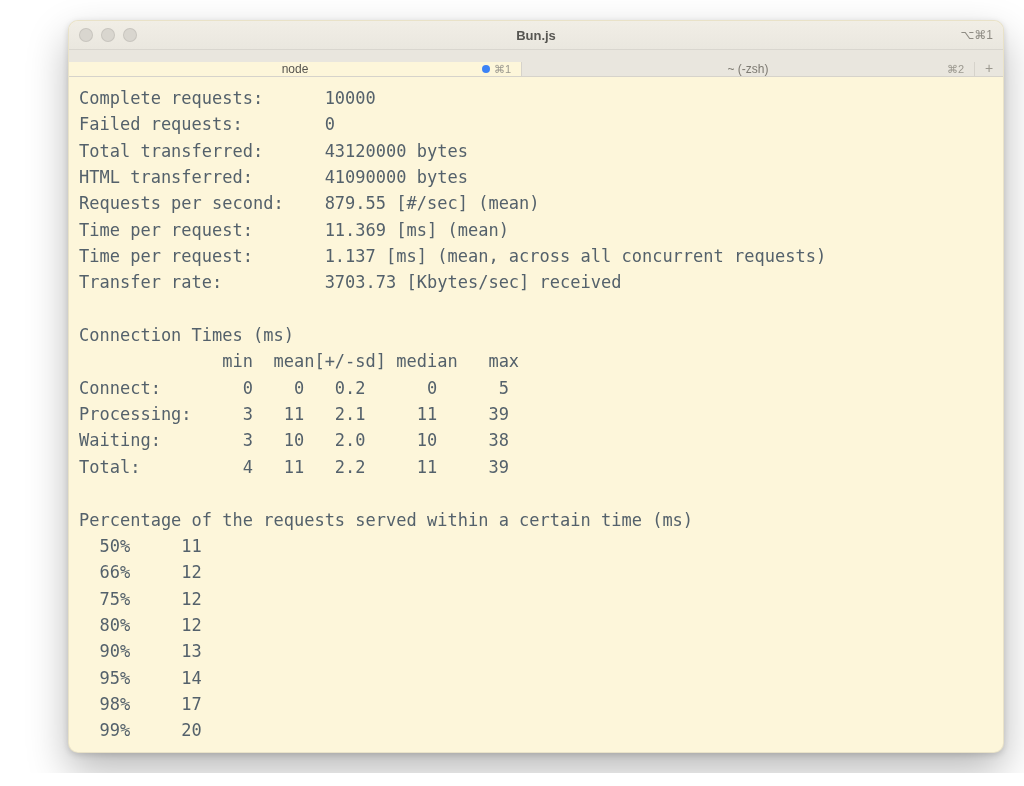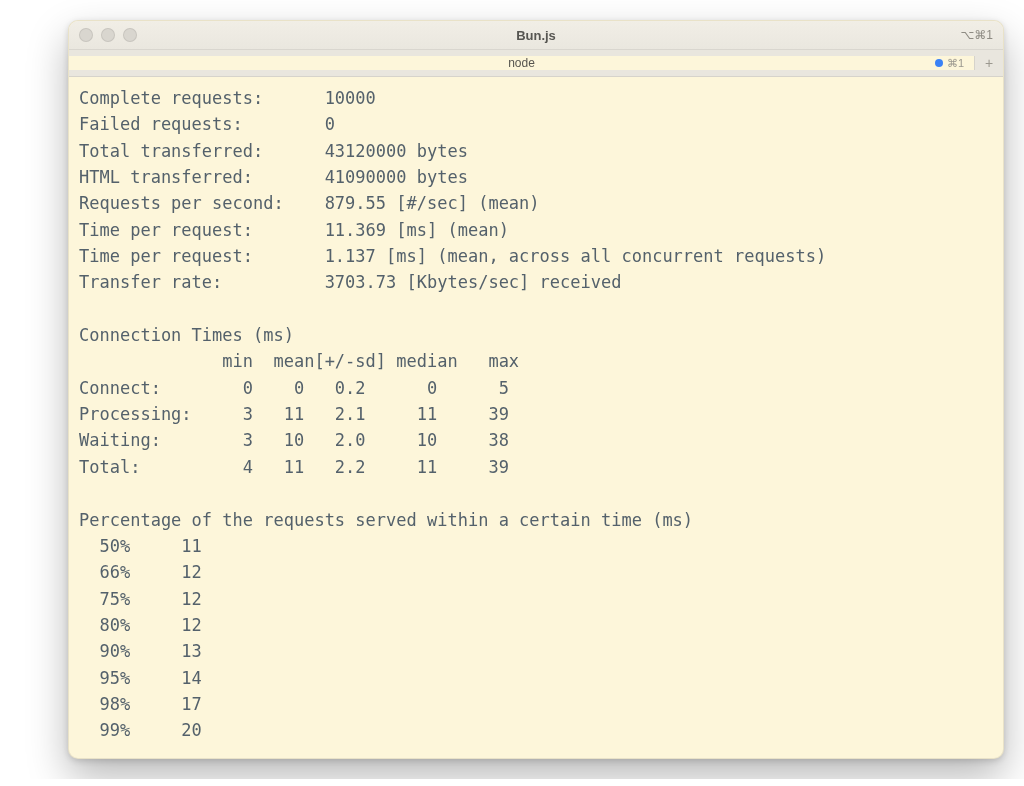--- a/index.html
+++ b/index.html
@@ -54,21 +54,21 @@
     margin-left: auto;
     font-size: 12px;
     color: #8e8b83;
     display: flex;
     align-items: center;
     gap: 2px;
   }
   .tabbar {
     height: 26px;
     display: flex;
-    align-items: center;
+    align-items: flex-end;
     background: #e9e6de;
     border-bottom: 1px solid #d6d3cb;
   }
   .tab {
     flex: 1 1 0;
     display: flex;
     align-items: center;
     justify-content: center;
     gap: 6px;
     font-size: 12px;
@@ -97,21 +97,21 @@
   .newtab {
     width: 28px;
     display: flex;
     align-items: center;
     justify-content: center;
     color: #9b988f;
     font-size: 14px;
     cursor: pointer;
   }
   .terminal {
-    padding: 8px 10px 14px 10px;
+    padding: 8px 10px 8px 10px;
     font-family: "SF Mono", ui-monospace, Menlo, Consolas, monospace;
     font-size: 17px;
     line-height: 1.55;
     color: #54616b;
     white-space: pre;
     overflow: hidden;
   }
 </style>
 </head>
 <body>
@@ -127,20 +127,26 @@
     <div class="title">Bun.js</div>
     <div class="titlebar-right">⌥⌘1</div>
   </div>
 
   <div class="tabbar">
     <div class="tab active">
       <span>node</span>
       <span class="badge">
         <span class="dot"></span>
         <span>⌘1</span>
+      </span>
+    </div>
+    <div class="tab">
+      <span>~ (-zsh)</span>
+      <span class="badge">
+        <span>⌘2</span>
       </span>
     </div>
     <div class="newtab">
       <span>+</span>
     </div>
   </div>
 
   <div class="terminal" id="terminal">Complete requests:      10000
 Failed requests:        0
 Total transferred:      43120000 bytes

